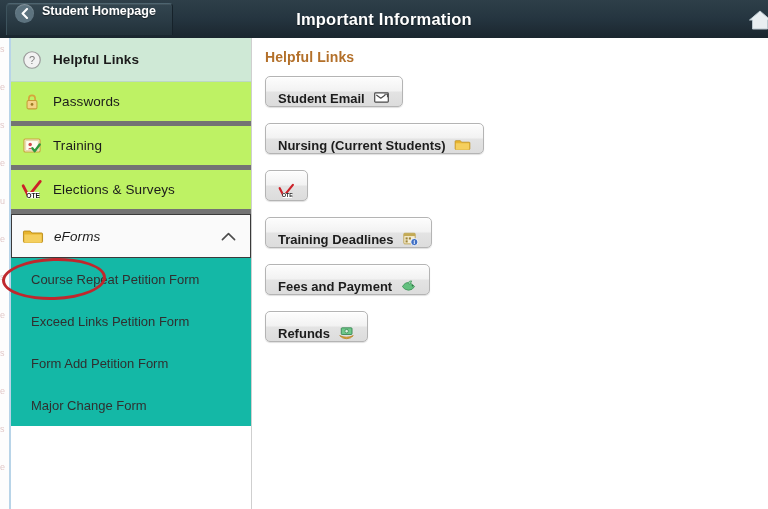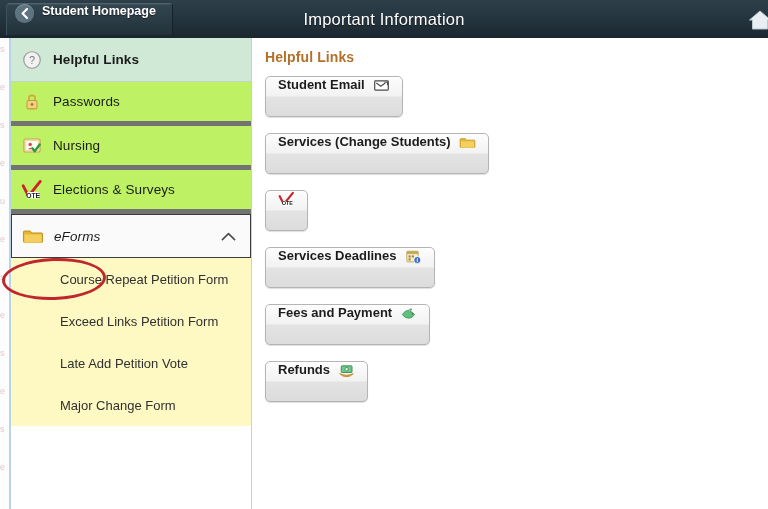--- a/index.html
+++ b/index.html
@@ -54,21 +54,21 @@
     overflow: hidden;
   }
   .header-title {
     position: absolute;
     left: 0; top: 0;
     width: 768px; height: 38px;
     line-height: 38px;
     text-align: center;
     color: #ffffff;
     font-size: 16.5px;
-    font-weight: normal;
+    font-weight: bold;
     letter-spacing: .2px;
     text-shadow: 0 1px 1px rgba(0,0,0,.55);
   }
   
   .back-tab {
     position: absolute;
     left: 6px; top: 3px;
     height: 32px;
     padding: 0 16px 0 8px;
     display: flex;
@@ -153,24 +153,24 @@
     position: absolute;
     right: 14px; top: 50%;
     transform: translateY(-50%);
   }
 
   
   .sub-item {
     height: 42px;
     display: flex;
     align-items: center;
-    padding-left: 49px;
+    padding-left: 20px;
     font-size: 13px;
     color: #303030;
-    background: #fef9c3;
+    background: #14b8a6;
     cursor: pointer;
   }
 
   
   .annot-ellipse {
     position: absolute;
     left: 2px; top: 258px;
     width: 104px; height: 42px;
     border: 3px solid #c0272d;
     border-radius: 50%;
@@ -198,23 +198,23 @@
   .btn-stack {
     position: absolute;
     left: 13px; top: 38px;
     display: flex;
     flex-direction: column;
     align-items: flex-start;
     gap: 16px;
   }
   .link-btn {
     display: inline-flex;
-    align-items: flex-start;
+    align-items: flex-end;
     gap: 8px;
-    height: 41px;
+    height: 31px;
     padding: 0 12px;
     background: linear-gradient(180deg, #fdfdfd 0%, #f2f2f2 48%, #e3e3e3 52%, #dcdcdc 100%);
     border: 1px solid #b4b4b4;
     border-radius: 5px;
     box-shadow: 0 1px 1px rgba(0,0,0,.13), inset 0 1px 0 #ffffff;
     font-size: 13px;
     font-weight: bold;
     color: #1c1c1c;
     white-space: nowrap;
     cursor: pointer;
@@ -289,21 +289,21 @@
       <div class="nav-item">
         <span class="nav-ico">
           <svg width="22" height="22" viewBox="0 0 24 24">
             <rect x="3.2" y="4.4" width="17.6" height="14.2" rx="1.5" fill="#f7efcf" stroke="#c9a33c" stroke-width="1.2"></rect>
             <rect x="5.2" y="6.2" width="13.6" height="10.6" fill="#fffdf2" stroke="#ddcf9b" stroke-width=".8"></rect>
             <circle cx="10" cy="10.4" r="1.9" fill="#d14b4b"></circle>
             <path d="M7.6 15.6 q2.4-3 4.8 0" fill="#d14b4b"></path>
             <path d="M12.4 14.4 L15 17.6 L20.4 10.4" fill="none" stroke="#2e9a3e" stroke-width="2.6" stroke-linecap="round" stroke-linejoin="round"></path>
           </svg>
         </span>
-        <span class="nav-label">Nursing</span>
+        <span class="nav-label">Training</span>
       </div>
       <div class="nav-item">
         <span class="nav-ico">
           <svg width="22" height="22" viewBox="0 0 24 24">
             <path d="M2.4 7.4 L8.2 18.6 L21 2.6" fill="none" stroke="#cc2229" stroke-width="3.1" stroke-linecap="round" stroke-linejoin="round"></path>
             <rect x="6.6" y="14.2" width="13.2" height="7" fill="#ffffff"></rect>
             <text x="13.2" y="20.3" font-size="7.4" font-weight="bold" text-anchor="middle" fill="#1b1b1b" font-family="Liberation Sans,sans-serif">OTE</text>
           </svg>
         </span>
         <span class="nav-label">Elections &amp; Surveys</span>
@@ -315,59 +315,59 @@
             <path d="M2.6 10.4 h18.8 v8 a1 1 0 0 1-1 1 H2.6 z" fill="#f5cf5e"></path>
           </svg>
         </span>
         <span class="nav-label">eForms</span>
         <span class="chev-up"><svg width="15" height="9" viewBox="0 0 15 9">
             <path d="M1.4 7.6 L7.5 1.6 L13.6 7.6" fill="none" stroke="#4c4c4c" stroke-width="1.6" stroke-linecap="round" stroke-linejoin="round"></path>
           </svg></span>
       </div>
       <div class="sub-item">Course Repeat Petition Form</div>
       <div class="sub-item">Exceed Links Petition Form</div>
-      <div class="sub-item">Late Add Petition Vote</div>
+      <div class="sub-item">Form Add Petition Form</div>
       <div class="sub-item">Major Change Form</div>
     </div>
 
   <div class="annot-ellipse"></div>
 
   <div class="main">
     <div class="main-heading">Helpful Links</div>
     <div class="btn-stack" id="btnStack">
         <div class="link-btn">
           <span>Student Email</span>
           <span class="btn-ico">
             <svg width="17" height="17" viewBox="0 0 24 24">
               <rect x="2.4" y="5.6" width="19.2" height="12.8" rx="1.1" fill="#ffffff" stroke="#4b4b4b" stroke-width="1.7"></rect>
               <path d="M5.2 8.8 L11 13 L16.8 8.8" fill="none" stroke="#4b4b4b" stroke-width="1.7" stroke-linecap="round" stroke-linejoin="round"></path>
               <path d="M16.2 7.4 h4.2 v4.2" fill="none" stroke="#4b4b4b" stroke-width="1.5"></path>
             </svg>
           </span>
         </div>
         <div class="link-btn">
-          <span>Services (Change Students)</span>
+          <span>Nursing (Current Students)</span>
           <span class="btn-ico">
             <svg width="17" height="17" viewBox="0 0 24 24">
               <path d="M2.6 6.6 h6.4 l1.7 2.1 h10.7 a1 1 0 0 1 1 1 v8.3 a1 1 0 0 1-1 1 H2.6 a1 1 0 0 1-1-1 V7.6 a1 1 0 0 1 1-1 z" fill="#e8b52f" stroke="#b98b18" stroke-width="1"></path>
               <path d="M2.6 10.4 h18.8 v8 a1 1 0 0 1-1 1 H2.6 z" fill="#f5cf5e"></path>
             </svg>
           </span>
         </div>
         <div class="link-btn">
           <span class="btn-ico">
             <svg width="17" height="17" viewBox="0 0 24 24">
               <path d="M2.4 7.4 L8.2 18.6 L21 2.6" fill="none" stroke="#cc2229" stroke-width="3.1" stroke-linecap="round" stroke-linejoin="round"></path>
               <rect x="6.6" y="14.2" width="13.2" height="7" fill="#ffffff"></rect>
               <text x="13.2" y="20.3" font-size="7.4" font-weight="bold" text-anchor="middle" fill="#1b1b1b" font-family="Liberation Sans,sans-serif">OTE</text>
             </svg>
           </span>
         </div>
         <div class="link-btn">
-          <span>Services Deadlines</span>
+          <span>Training Deadlines</span>
           <span class="btn-ico">
             <svg width="17" height="17" viewBox="0 0 24 24">
               <rect x="2.6" y="4.6" width="16" height="15" rx="1.4" fill="#f6eed3" stroke="#b79c45" stroke-width="1.2"></rect>
               <rect x="2.6" y="4.6" width="16" height="4" fill="#c3aa55"></rect>
               <rect x="5" y="10.4" width="3" height="3" fill="#9d8437"></rect>
               <rect x="9.6" y="10.4" width="3" height="3" fill="#9d8437"></rect>
               <rect x="5" y="14.6" width="3" height="3" fill="#9d8437"></rect>
               <circle cx="17.4" cy="17" r="5.1" fill="#3f6fc4" stroke="#ffffff" stroke-width="1.3"></circle>
               <text x="17.4" y="19.6" font-size="7.6" font-weight="bold" text-anchor="middle" fill="#ffffff" font-family="Liberation Serif,serif">i</text>
             </svg>

